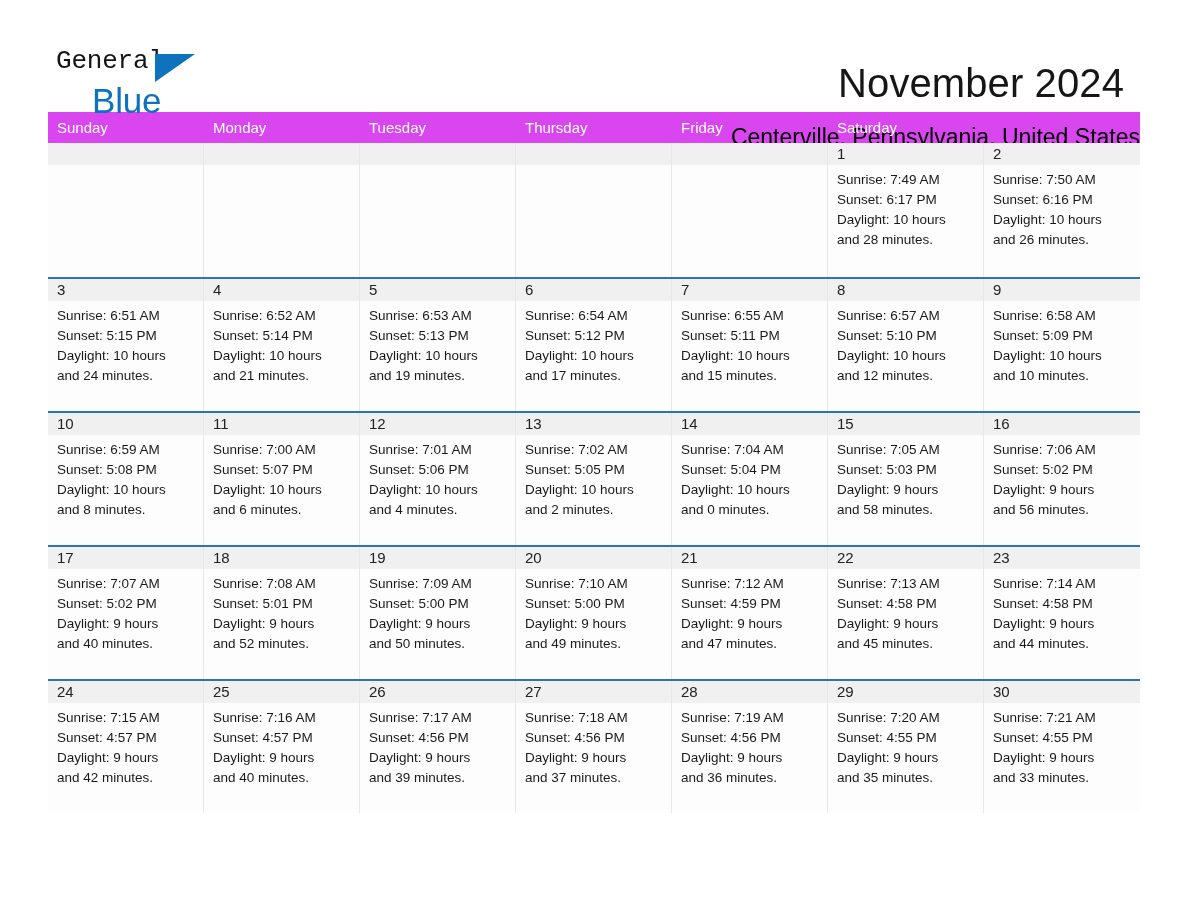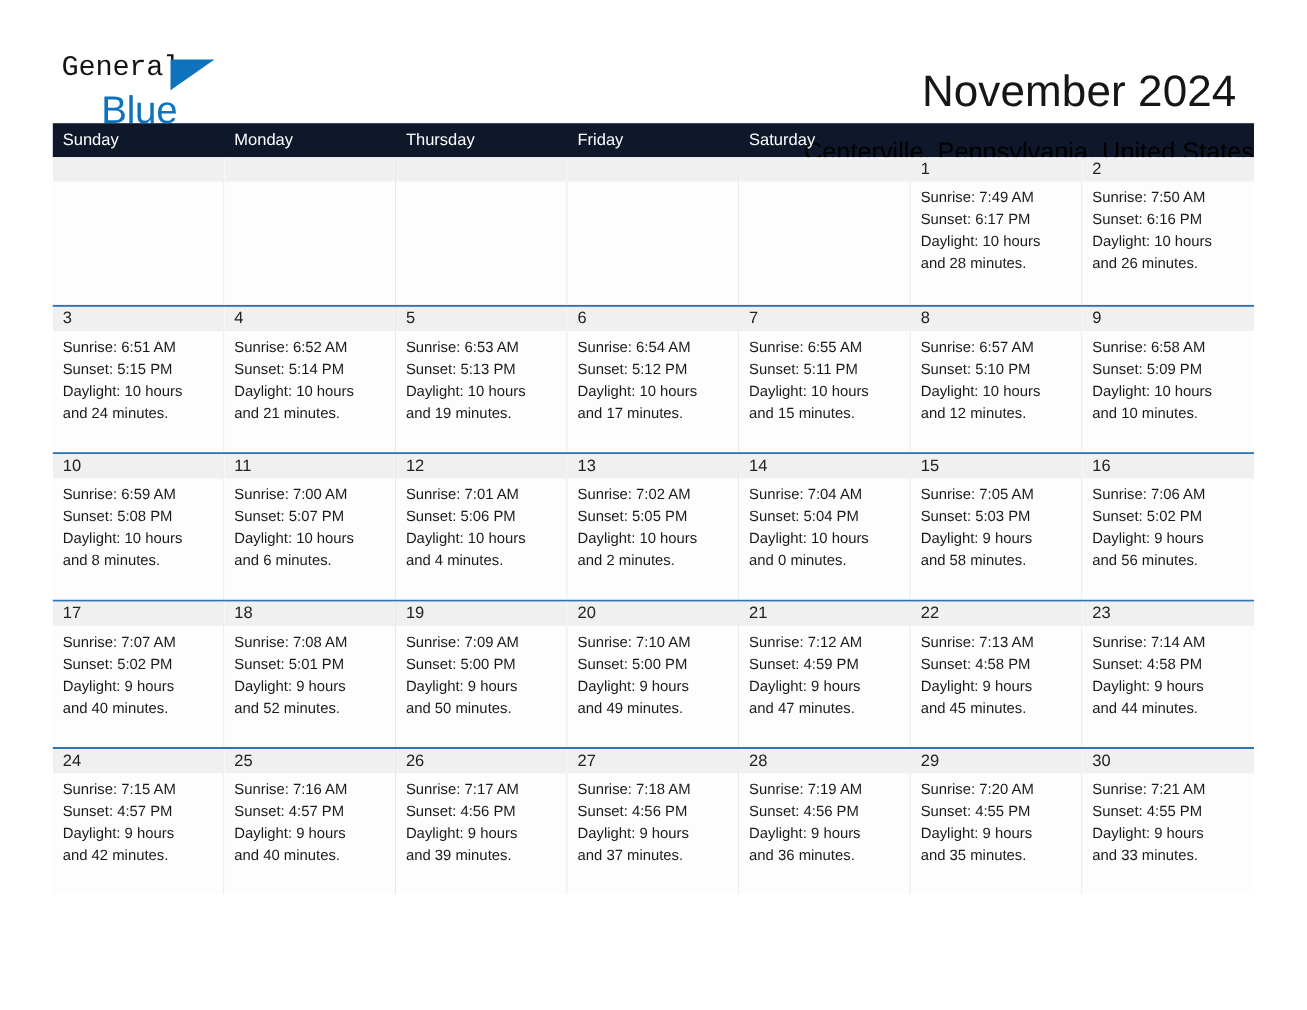--- a/index.html
+++ b/index.html
@@ -86,21 +86,21 @@
   }
 
   
   .calendar {
     margin: 0 48px 0 48px;
     width: 1092px;
   }
   .cal-header {
     display: grid;
     grid-template-columns: repeat(7, 1fr);
-    background: #0f172a;
+    background: #d946ef;
     height: 31px;
   }
   .cal-header .dow {
     color: #ffffff;
     font-size: 15px;
     line-height: 31px;
     padding-left: 9px;
     white-space: nowrap;
   }
   .week {
@@ -156,20 +156,21 @@
     <div class="titles">
       <h1 class="title-main">November 2024</h1>
       <div class="title-sub">Centerville, Pennsylvania, United States</div>
     </div>
   </div>
 
   <div class="calendar">
     <div class="cal-header" id="dow-row">
         <div class="dow">Sunday</div>
         <div class="dow">Monday</div>
+        <div class="dow">Tuesday</div>
         <div class="dow">Thursday</div>
         <div class="dow">Friday</div>
         <div class="dow">Saturday</div>
       </div>
     <div id="weeks-container">
         <div class="week first">
           <div class="cell">
             <div class="daynum-band">
               <span class="daynum"></span>
             </div>

